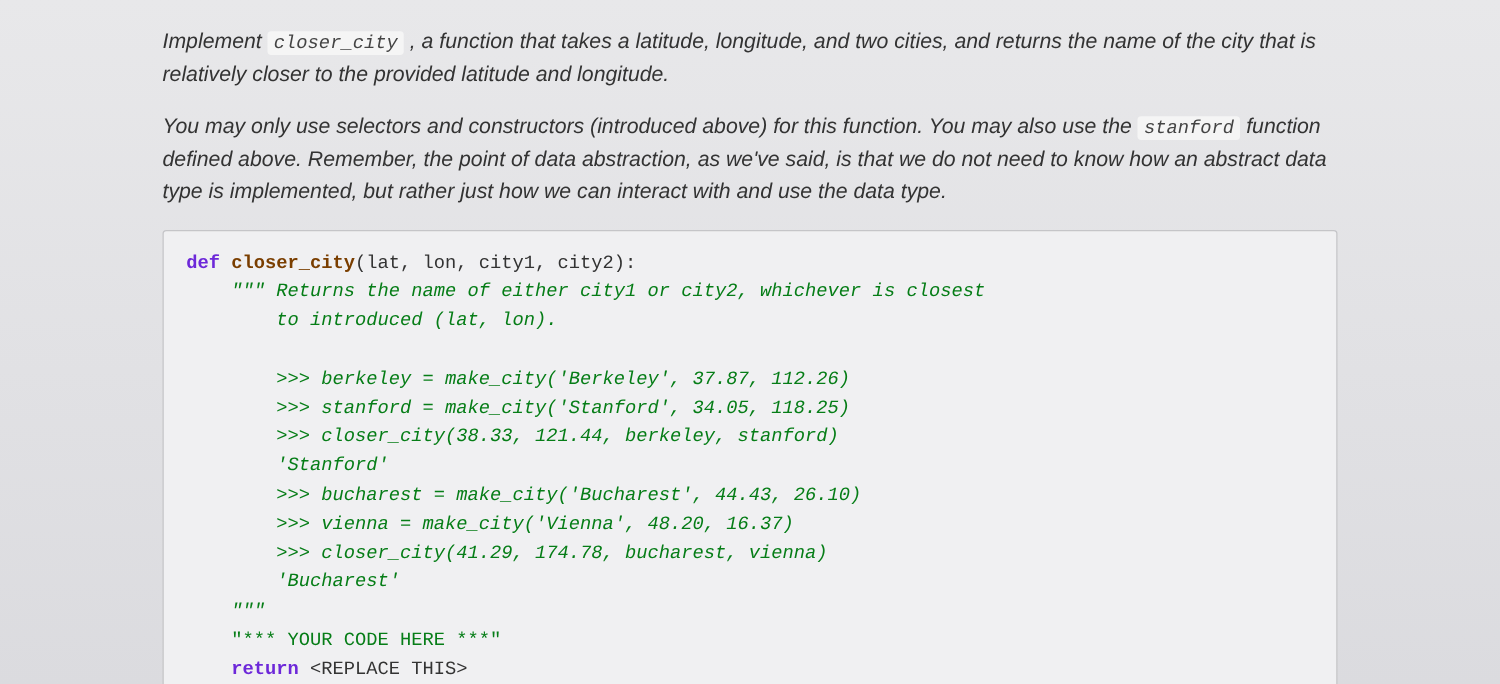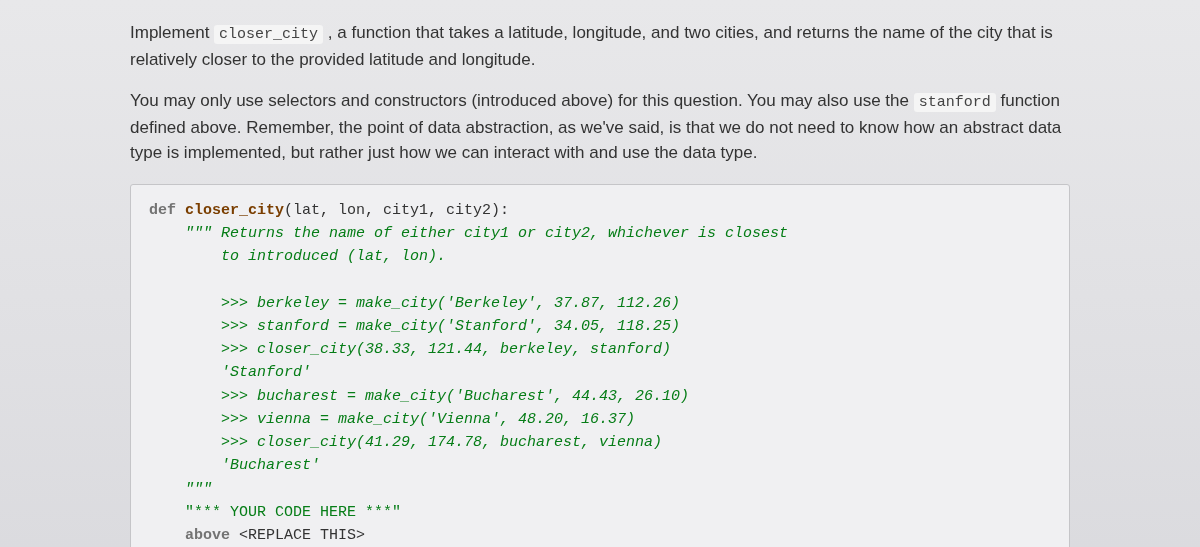--- a/index.html
+++ b/index.html
@@ -6,64 +6,64 @@
     body {
       margin: 0;
       padding: 20px 130px 30px 130px;
       font-family: Arial, Helvetica, sans-serif;
       font-size: 17px;
       line-height: 1.5;
       color: #333;
       background: linear-gradient(to bottom, #e8e8ea 0%, #dadade 100%);
       min-height: 547px;
     }
-    p { margin: 0 0 16px 0; }
+    p { margin: 0 0 16px 0; font-style: italic; }
     code.inline {
       font-family: Consolas, Monaco, 'Courier New', monospace;
       background: #f5f5f5;
       padding: 1px 5px;
       border-radius: 3px;
       font-size: 15px;
       color: #444;
     }
     .codeblock {
       border: 1px solid #c5c5c8;
       border-radius: 3px;
       background: #f0f0f2;
       padding: 14px 18px;
       font-family: Consolas, Monaco, 'Courier New', monospace;
       font-size: 15px;
       line-height: 1.55;
       white-space: pre;
       overflow-x: auto;
       margin-top: 18px;
     }
-    .kw { color: #737373; font-weight: bold; }
+    .kw { color: #6d28d9; font-weight: bold; }
     .fn { color: #7a3e00; font-weight: bold; }
     .comment { color: #067d17; font-style: italic; }
     .str { color: #067d17; }
   </style>
 </head>
 <body>
 
 <p>
   <span>Implement </span><code class="inline">closer_city</code><span> , a function that takes a latitude, longitude, and two cities, and returns the name of the city that is relatively closer to the provided latitude and longitude.</span>
 </p>
 
 <p>
-  <span>You may only use selectors and constructors (introduced above) for this question. You may also use the </span><code class="inline">stanford</code><span> function defined above. Remember, the point of data abstraction, as we've said, is that we do not need to know how an abstract data type is implemented, but rather just how we can interact with and use the data type.</span>
+  <span>You may only use selectors and constructors (introduced above) for this function. You may also use the </span><code class="inline">stanford</code><span> function defined above. Remember, the point of data abstraction, as we've said, is that we do not need to know how an abstract data type is implemented, but rather just how we can interact with and use the data type.</span>
 </p>
 
 <div class="codeblock"><span class="kw">def</span> <span class="fn">closer_city</span><span>(lat, lon, city1, city2):</span>
     <span class="comment">""" Returns the name of either city1 or city2, whichever is closest</span>
     <span class="comment">    to introduced (lat, lon).</span>
 
         <span class="comment">&gt;&gt;&gt; berkeley = make_city('Berkeley', 37.87, 112.26)</span>
         <span class="comment">&gt;&gt;&gt; stanford = make_city('Stanford', 34.05, 118.25)</span>
         <span class="comment">&gt;&gt;&gt; closer_city(38.33, 121.44, berkeley, stanford)</span>
         <span class="comment">'Stanford'</span>
         <span class="comment">&gt;&gt;&gt; bucharest = make_city('Bucharest', 44.43, 26.10)</span>
         <span class="comment">&gt;&gt;&gt; vienna = make_city('Vienna', 48.20, 16.37)</span>
         <span class="comment">&gt;&gt;&gt; closer_city(41.29, 174.78, bucharest, vienna)</span>
         <span class="comment">'Bucharest'</span>
     <span class="comment">"""</span>
     <span class="str">"*** YOUR CODE HERE ***"</span>
-    <span class="kw">above</span><span> &lt;REPLACE THIS&gt;</span></div>
+    <span class="kw">return</span><span> &lt;REPLACE THIS&gt;</span></div>
 
 </body></html>

